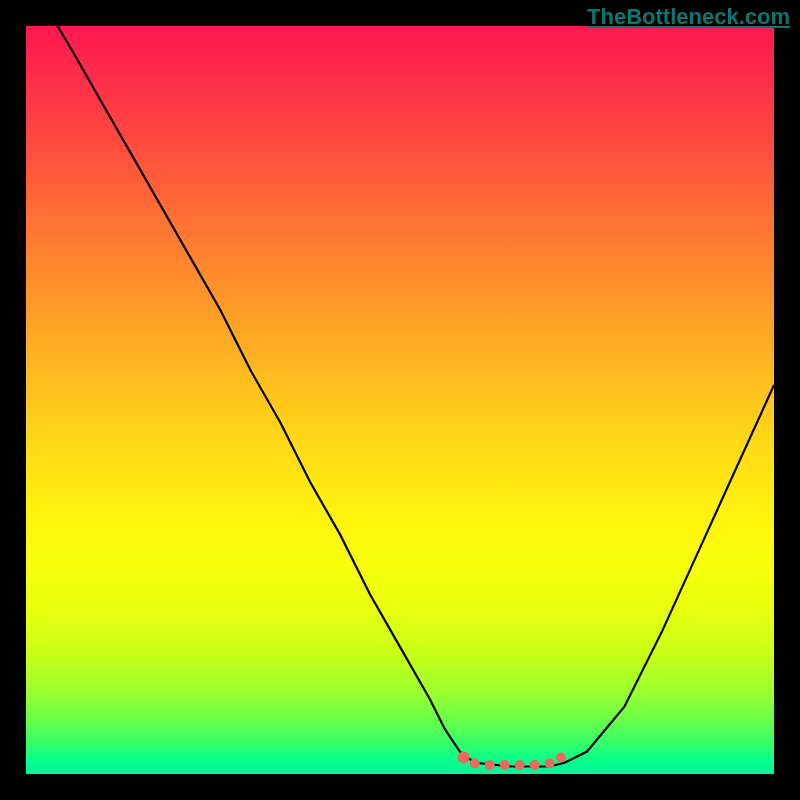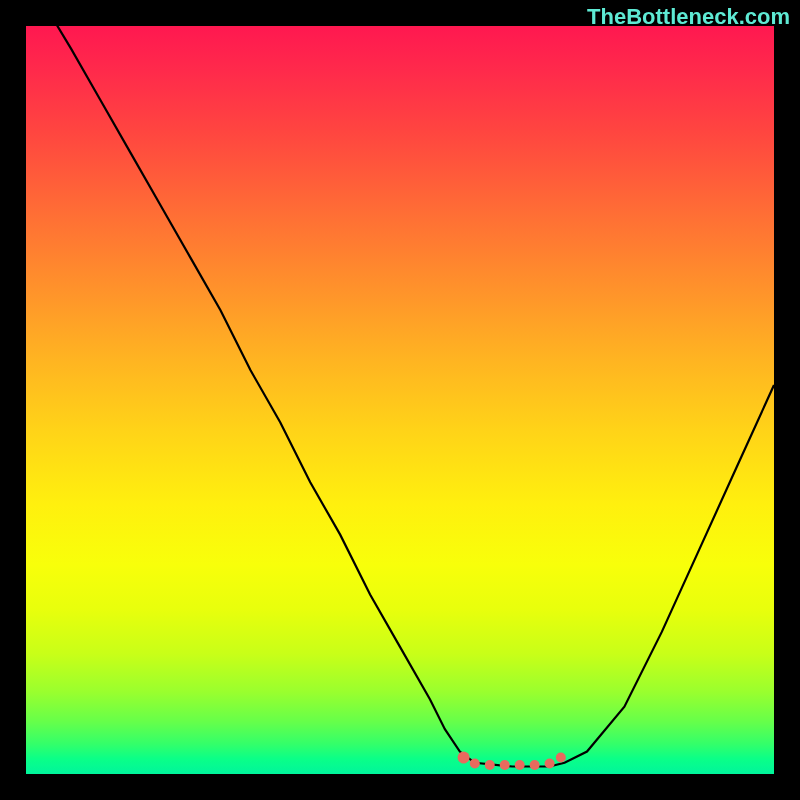--- a/index.html
+++ b/index.html
@@ -8,24 +8,25 @@
     height: 800px;
     background: #000;
     position: relative;
     overflow: hidden;
     font-family: Arial, sans-serif;
   }
   .watermark {
     position: absolute;
     top: 4px;
     right: 10px;
-    color: #5eead4;
+    color: #0f766e;
     font-size: 22px;
     font-weight: bold;
     z-index: 10;
+    text-decoration: underline;
   }
   .plot-area {
     position: absolute;
     left: 26px;
     top: 26px;
     width: 748px;
     height: 748px;
     overflow: hidden;
   }
   .gradient-bg {

